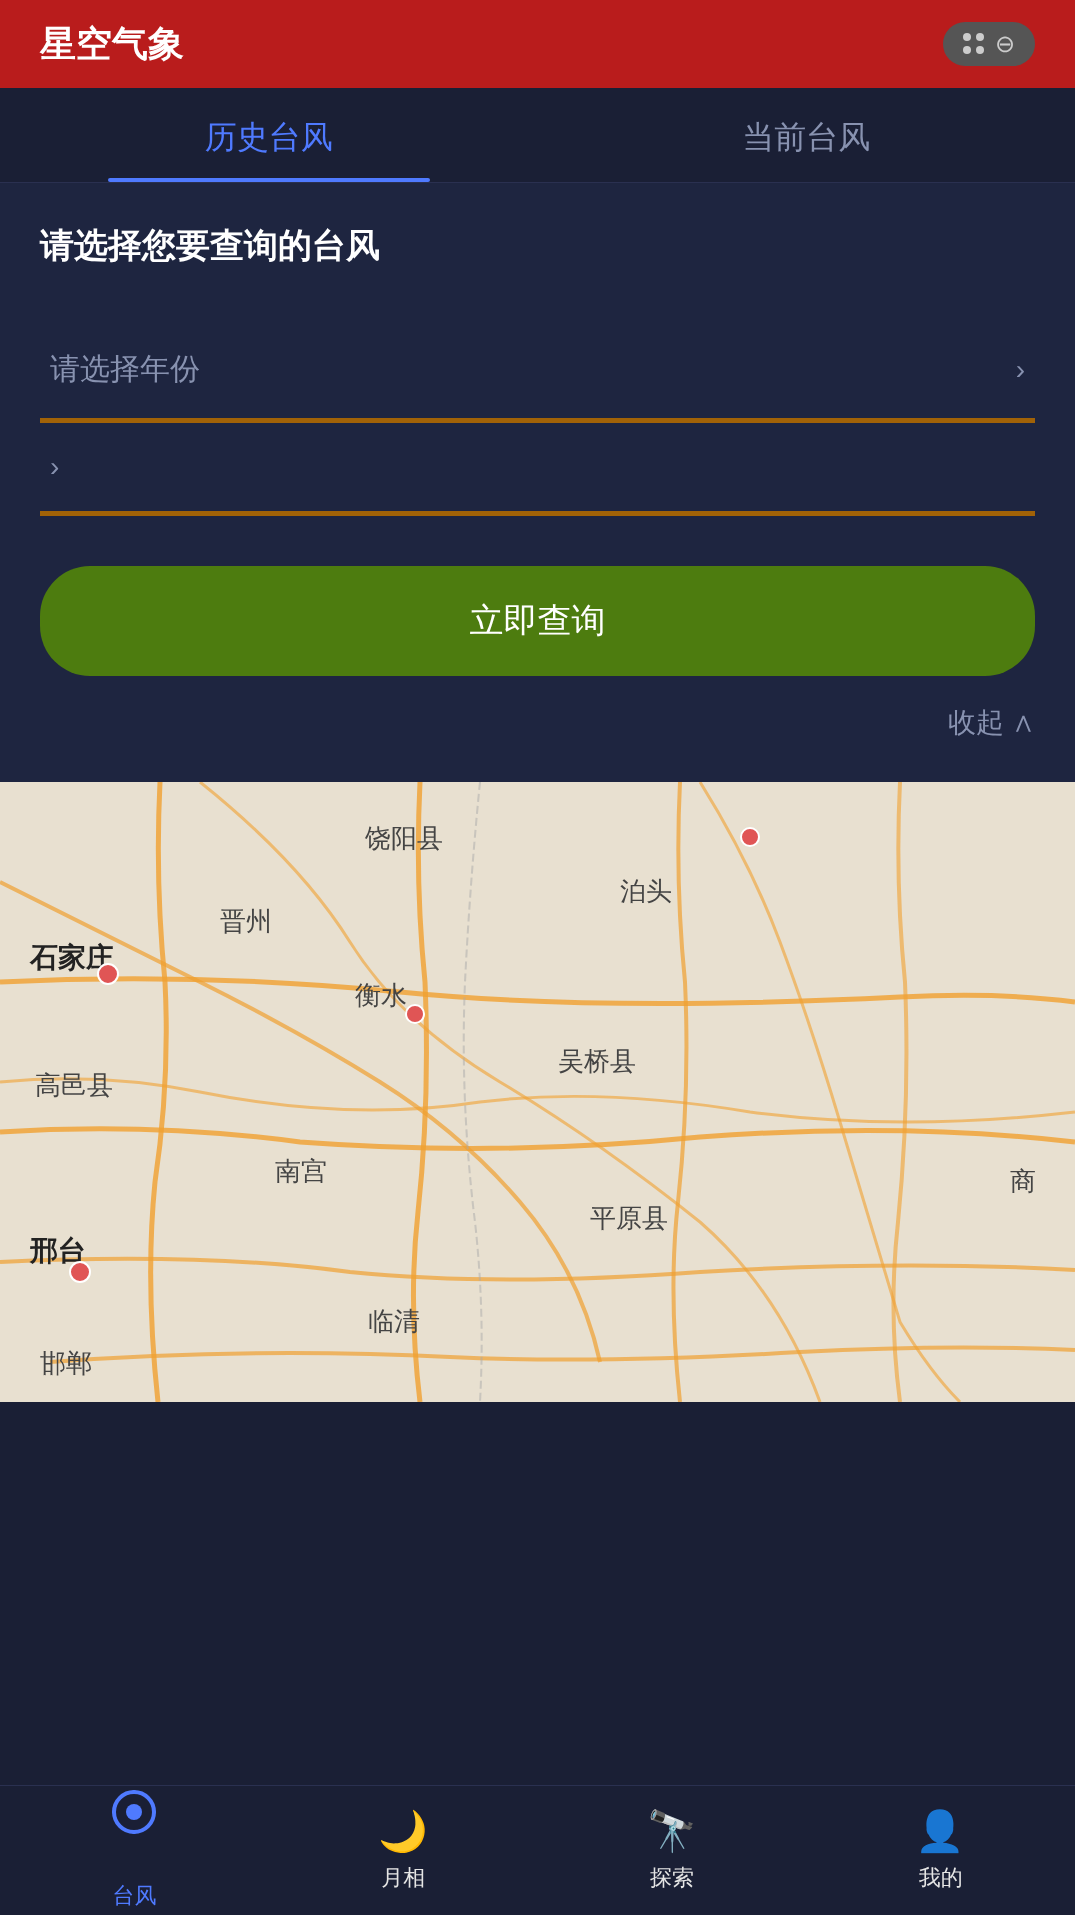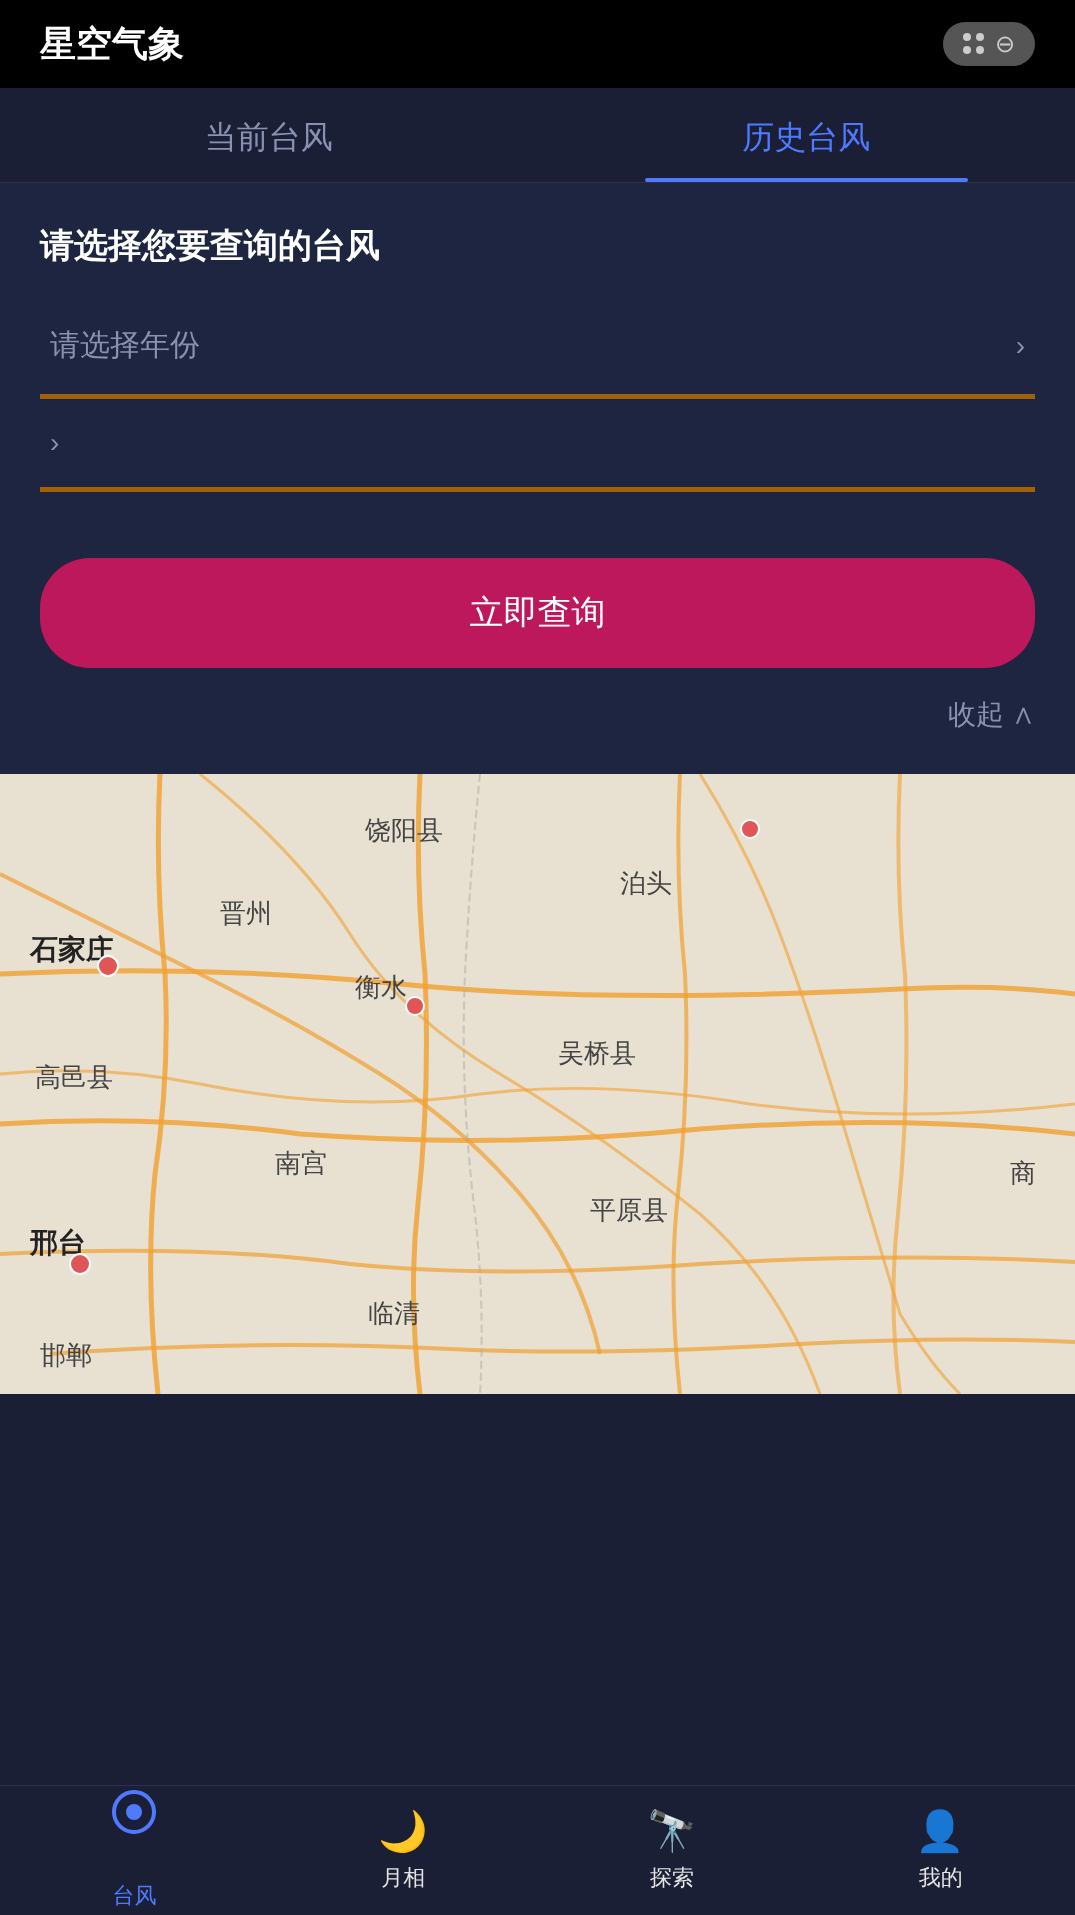--- a/index.html
+++ b/index.html
@@ -8,21 +8,21 @@
       width: 1075px;
       height: 1915px;
       font-family: -apple-system, 'PingFang SC', 'Hiragino Sans GB', 'Microsoft YaHei', sans-serif;
       background: #1a1f35;
       overflow: hidden;
       position: relative;
     }
 
     
     .header {
-      background: #000000;
+      background: #b91c1c;
       height: 88px;
       display: flex;
       align-items: center;
       justify-content: space-between;
       padding: 0 40px;
     }
     .app-title {
       color: #ffffff;
       font-size: 36px;
       font-weight: 600;
@@ -86,43 +86,43 @@
 
     
     .control-panel {
       background: #1e2540;
       padding: 40px 40px 30px;
     }
     .panel-title {
       color: #ffffff;
       font-size: 34px;
       font-weight: 600;
-      margin-bottom: 28px;
+      margin-bottom: 52px;
     }
     .select-row {
       display: flex;
       align-items: center;
       justify-content: space-between;
       padding: 28px 10px;
       border-bottom: 5px solid #a16207;
       cursor: pointer;
     }
     .select-label {
       color: #8892b0;
       font-size: 30px;
     }
     .chevron-right {
       color: #8892b0;
       font-size: 28px;
     }
     .query-btn {
       width: 100%;
-      margin-top: 66px;
+      margin-top: 50px;
       padding: 32px;
-      background: #be185d;
+      background: #4d7c0f;
       border: none;
       border-radius: 50px;
       color: #ffffff;
       font-size: 34px;
       font-weight: 500;
       cursor: pointer;
       text-align: center;
     }
     .collapse-row {
       text-align: right;
@@ -186,25 +186,25 @@
       <span></span>
         <span></span>
         <span></span>
         <span></span>
     </div>
     <span class="minus-icon">⊖</span>
   </div>
 </div>
 
 <div class="tabs">
+  <div class="tab active">
+    <span>历史台风</span>
+  </div>
   <div class="tab">
     <span>当前台风</span>
-  </div>
-  <div class="tab active">
-    <span>历史台风</span>
   </div>
 </div>
 
 <div class="control-panel">
   <div class="panel-title">请选择您要查询的台风</div>
 
   <div class="select-row">
     <span class="select-label">请选择年份</span>
     <span class="chevron-right">›</span>
   </div>

